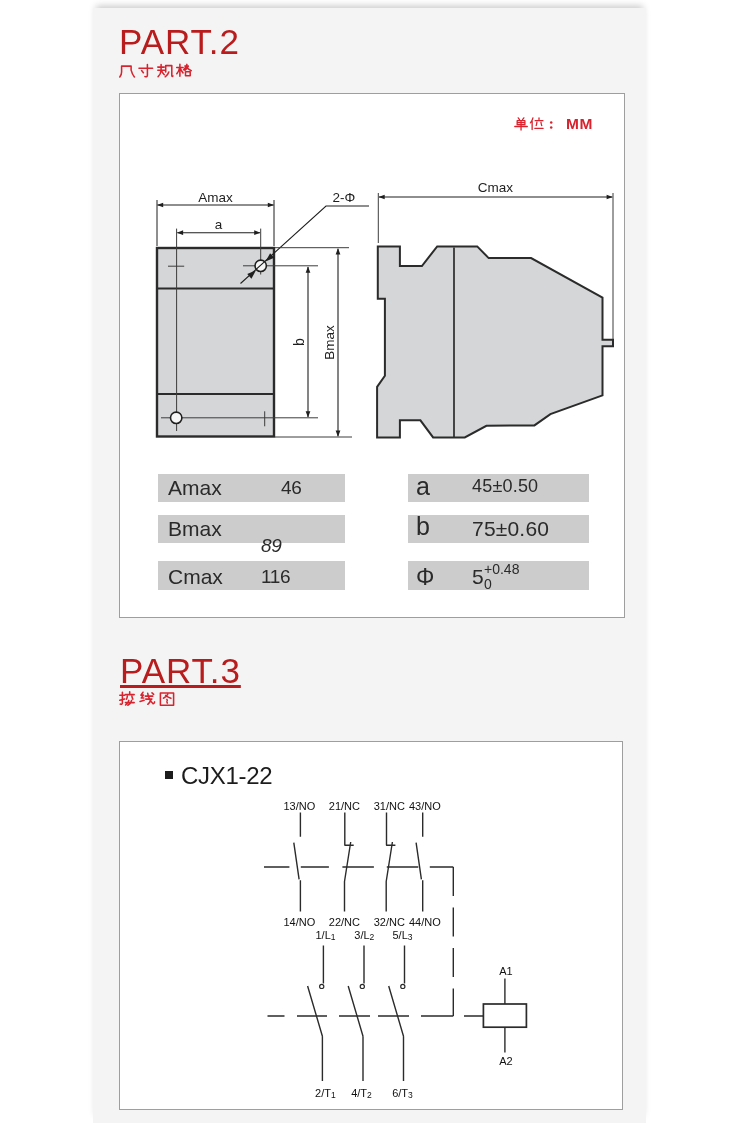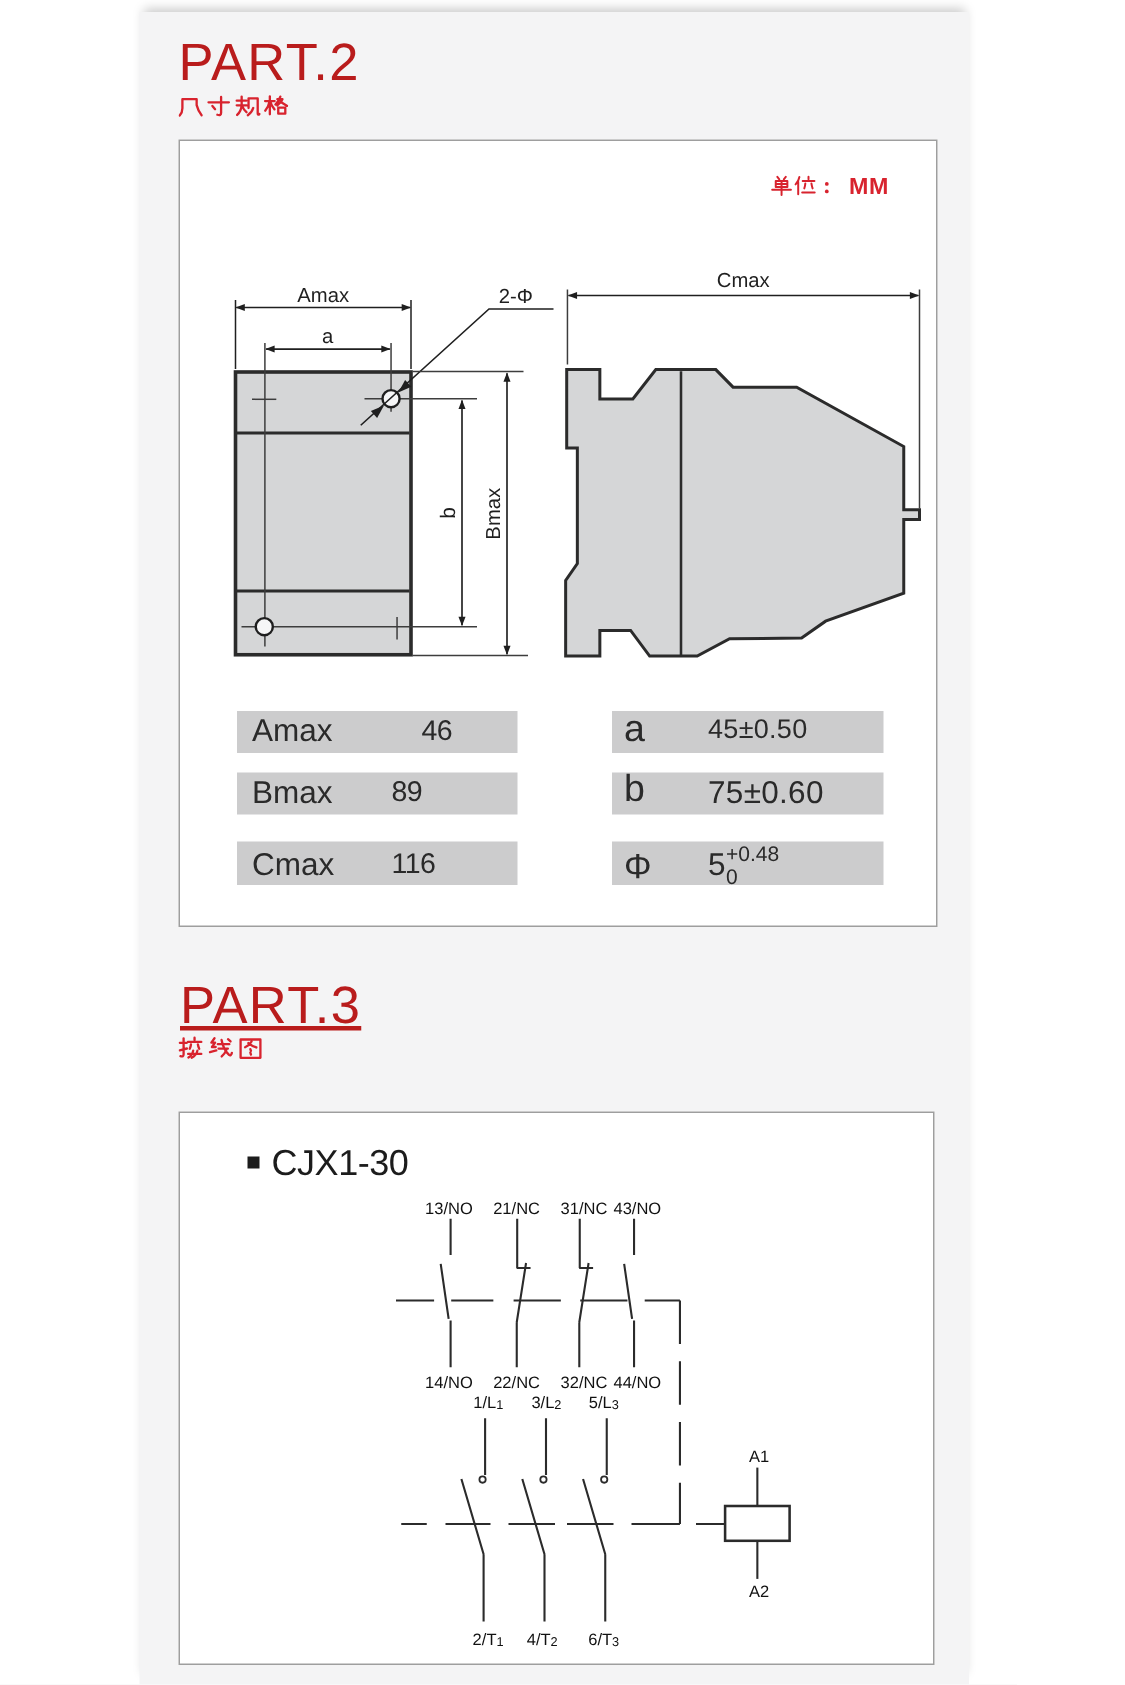--- a/index.html
+++ b/index.html
@@ -129,21 +129,21 @@
 <div class="bar" style="left:158px;top:474px;width:187px;height:28px;"></div>
 
 <div class="tlabel" style="left:168px;top:477px;">Amax</div>
 
 <div class="tval" style="left:261px;top:478px;margin-left:20px;">46</div>
 
 <div class="bar" style="left:158px;top:515px;width:187px;height:28px;"></div>
 
 <div class="tlabel" style="left:168px;top:518px;">Bmax</div>
 
-<div class="tval" style="left:261px;top:519px;">89</div>
+<div class="tval" style="left:261px;top:536px;font-style:italic;">89</div>
 
 <div class="bar" style="left:158px;top:561px;width:187px;height:29px;"></div>
 
 <div class="tlabel" style="left:168px;top:566px;">Cmax</div>
 
 <div class="tval" style="left:261px;top:567px;">116</div>
 
 <div class="bar" style="left:408px;top:474px;width:181px;height:28px;"></div>
 
 <div class="tlabel" style="left:416px;top:474px;font-size:25px;">a</div>
@@ -178,21 +178,21 @@
 <g transform="translate(40,1)">
 <path d="M1.4,2 H14.6 V14.2 H1.4 Z M8.7,3.3 C7.8,4.9 6.3,6.3 4.4,7.2 M6.6,4.4 C8.3,5.8 10.2,6.8 11.9,7.3 M7.9,8.4 L8.3,9.6 M7.9,10.8 L8.3,12.1"></path>
 </g>
 </svg>
 </div>
 
 <div class="whitebox" style="left:119px;top:741px;width:504px;height:369px;"></div>
 
 <div style="position:absolute;left:165px;top:771px;width:8px;height:8px;background:#1c1c1c;"></div>
 
-<div style="position:absolute;left:181px;top:762px;color:#1c1c1c;font-size:24px;letter-spacing:-0.3px;">CJX1-30</div>
+<div style="position:absolute;left:181px;top:762px;color:#1c1c1c;font-size:24px;letter-spacing:-0.3px;">CJX1-22</div>
 
 <div id="draw2" style="position:absolute;left:119px;top:741px;">
 <svg width="504" height="369" viewBox="119 741 504 369" font-family="Liberation Sans, sans-serif">
 <g stroke="#2b2b2b" stroke-width="1.4" fill="none">
 
 <path d="M300.4,812.5 V836.7 M293.8,842.6 L299.1,879.3 M300.4,880.3 V911.5"></path>
 
 <path d="M344.8,812.5 V845.3 M344.4,845.3 H353.7 M350.7,842 L344.5,881.5 M344.5,881.5 V911.5"></path>
 
 <path d="M386.5,812.5 V845.3 M386.1,845.3 H395.4 M392.4,842 L386.2,881.5 M386.2,881.5 V911.5"></path>

